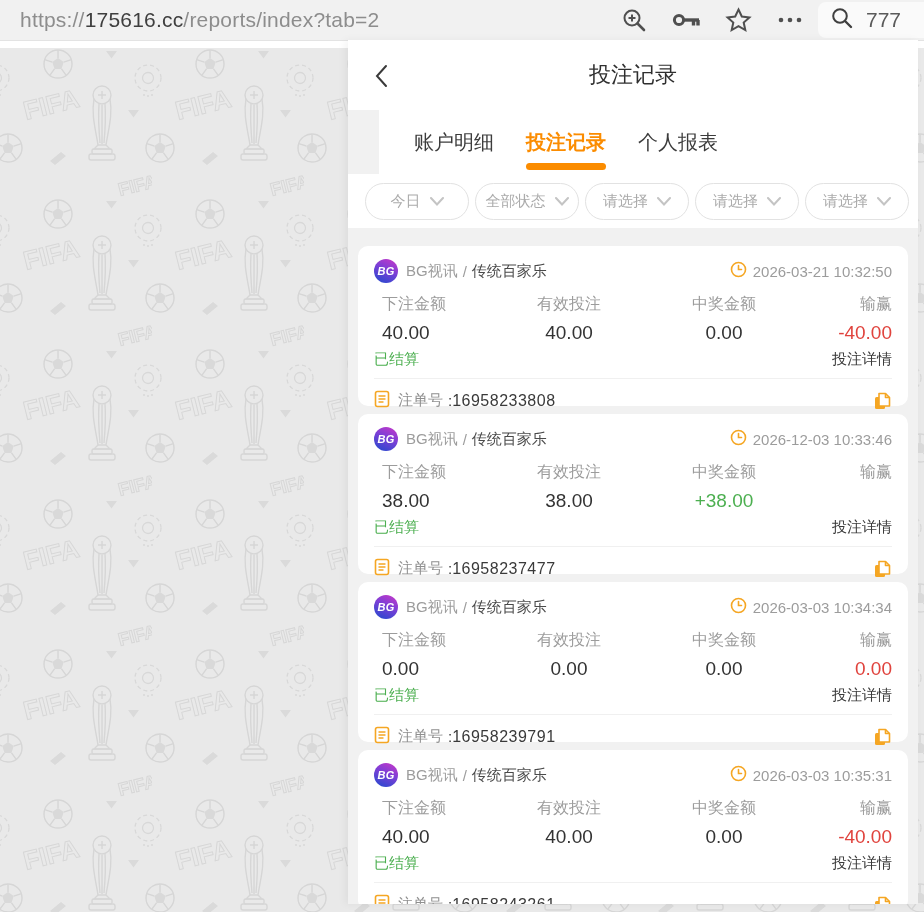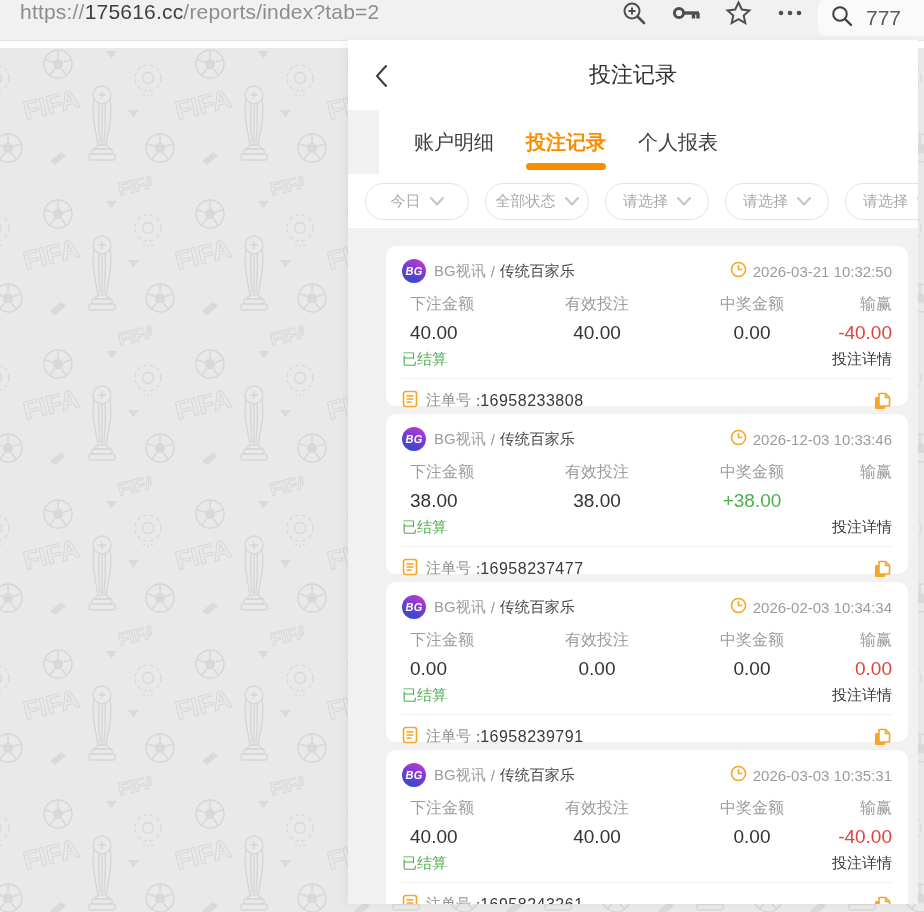--- a/index.html
+++ b/index.html
@@ -5,21 +5,21 @@
   html,body{margin:0;padding:0;}
   body{
     width:924px;height:912px;position:relative;overflow:hidden;
     font-family:"Liberation Sans","DejaVu Sans",sans-serif;
     background:#ffffff;
   }
   
   .browser-bar{
     position:absolute;top:0;left:0;width:924px;height:41px;
     background:#f1f1f1;border-bottom:1px solid #e3e3e3;
-    display:flex;align-items:flex-start;box-sizing:border-box;
+    display:flex;align-items:center;box-sizing:border-box;
   }
   .url{margin-left:20px;font-size:21px;white-space:nowrap;letter-spacing:.2px;}
   .url .scheme,.url .path{color:#8d8d8d;}
   .url .domain{color:#3f3f3f;}
   .bar-spacer{flex:1;}
   .bar-icons{display:flex;align-items:center;gap:24px;margin-right:14px;}
   .bar-icons svg{display:block;}
   .find-pill{
     height:36px;background:#fafafa;border-radius:8px 0 0 8px;
     display:flex;align-items:center;gap:12px;padding:0 8px 0 12px;min-width:86px;
@@ -43,28 +43,28 @@
   .page-title{font-size:22px;color:#2f2f2f;font-weight:500;}
   .tabs{height:64px;flex:none;background:#fff;display:flex;align-items:center;
     padding-left:35px;gap:32px;margin-left:31px;}
   .tab{font-size:20px;color:#3c3c3c;position:relative;cursor:pointer;}
   .tab.active{color:var(--orange);font-weight:700;}
   .tab.active::after{
     content:"";position:absolute;left:50%;transform:translateX(-50%);
     bottom:-14px;width:80px;height:7px;border-radius:4px;background:var(--orange);
   }
   .filters{height:54px;flex:none;background:#fff;display:flex;align-items:center;
-    gap:16px;padding-left:17px;overflow:hidden;}
+    gap:6px;padding-left:17px;overflow:hidden;}
   .pill{
     width:104px;height:37px;flex:none;box-sizing:border-box;
     border:1px solid #e2e2e2;border-radius:19px;background:#fff;
     display:flex;align-items:center;justify-content:center;gap:9px;
     font-size:15px;color:#ababab;cursor:pointer;
   }
-  .list{flex:1;background:#f1f1f1;padding:18px 10px 0;overflow:hidden;margin-left:28px;}
+  .list{flex:1;background:#f1f1f1;padding:18px 10px 0;overflow:hidden;}
   
   .card{background:#fff;border-radius:10px;height:160px;margin-bottom:8px;
     padding:12px 16px 0;box-sizing:border-box;}
   .provider-row{display:flex;align-items:center;height:26px;font-size:15px;}
   .bg-logo{
     width:24px;height:24px;border-radius:50%;flex:none;
     background:linear-gradient(205deg,#c438c9 5%,#7b3fd6 45%,#3048cf 90%);
     color:#fff;font-style:italic;font-weight:700;font-size:11px;
     display:flex;align-items:center;justify-content:center;letter-spacing:.3px;
   }
@@ -347,21 +347,21 @@
       <span class="provider">BG视讯</span>
       <span class="sep">/</span>
       <span class="game">传统百家乐</span>
       <span class="row-spacer"></span>
       <span>
         <svg width="17" height="17" viewBox="0 0 17 17">
               <circle cx="8.5" cy="8.5" r="7" fill="none" stroke="#f5a623" stroke-width="1.6"></circle>
               <path d="M8.5 4.5 V8.5 H11.5" fill="none" stroke="#f5a623" stroke-width="1.6" stroke-linecap="round"></path>
             </svg>
       </span>
-      <span class="time">2026-02-03 10:34:34</span>
+      <span class="time">2026-03-03 10:34:34</span>
     </div>
     <div class="grid head">
       <span>下注金额</span>
       <span>有效投注</span>
       <span>中奖金额</span>
       <span>输赢</span>
     </div>
     <div class="grid vals">
       <span>0.00</span>
       <span>0.00</span>

